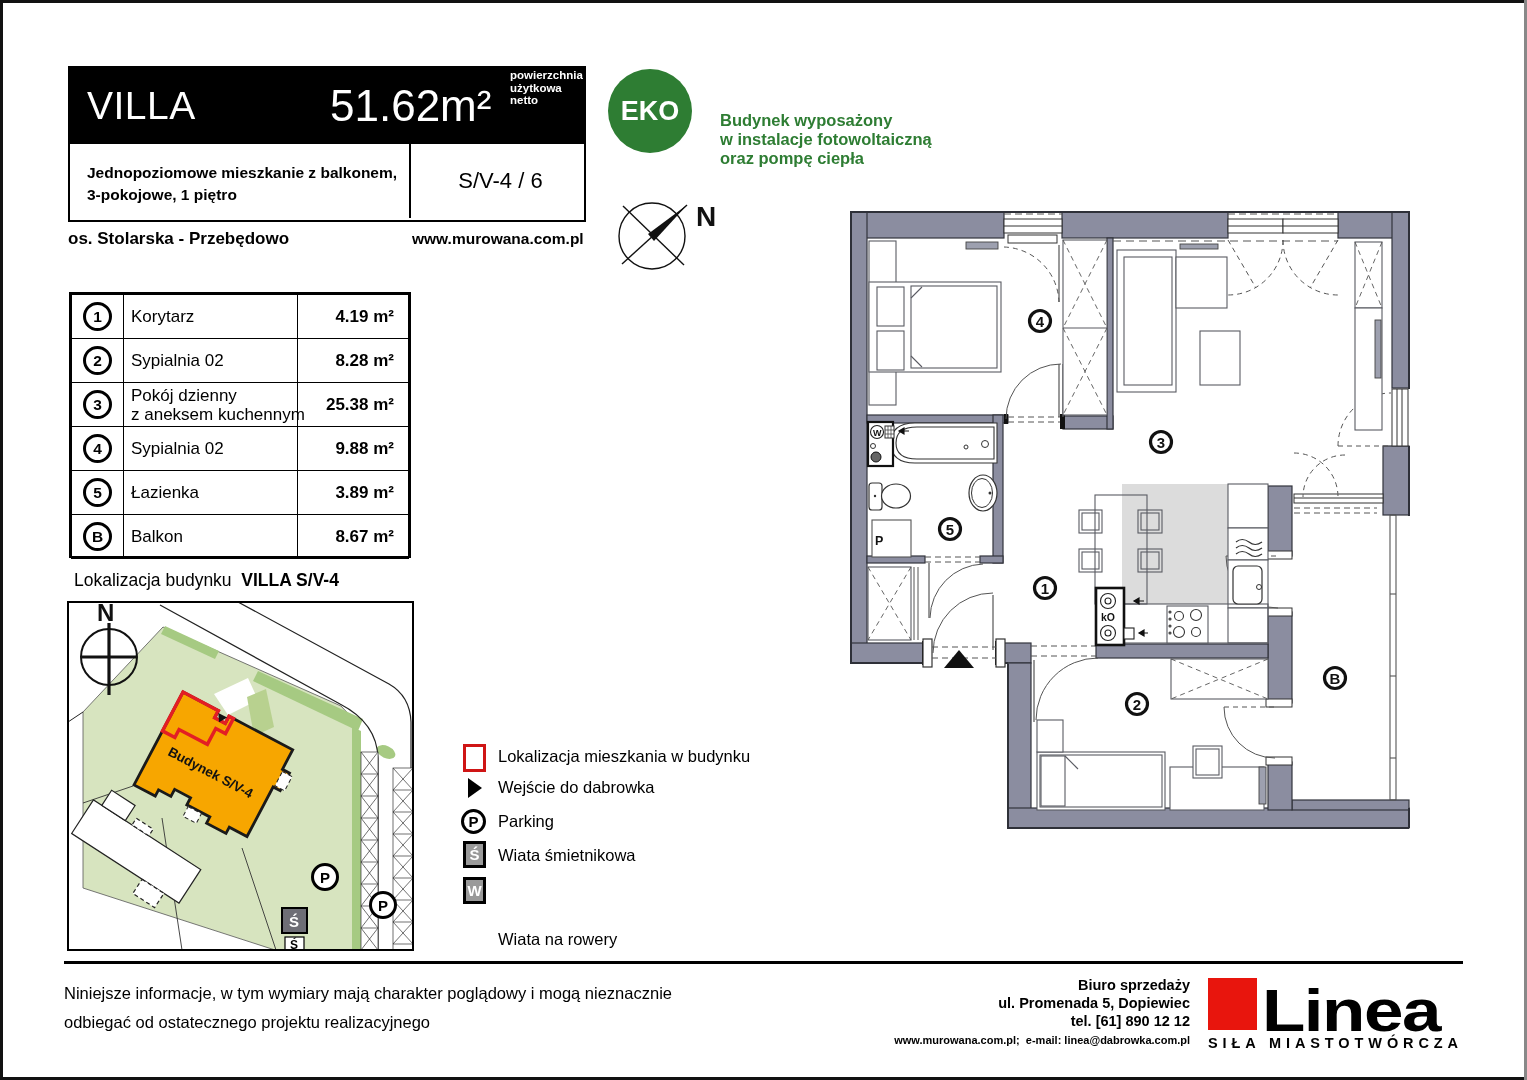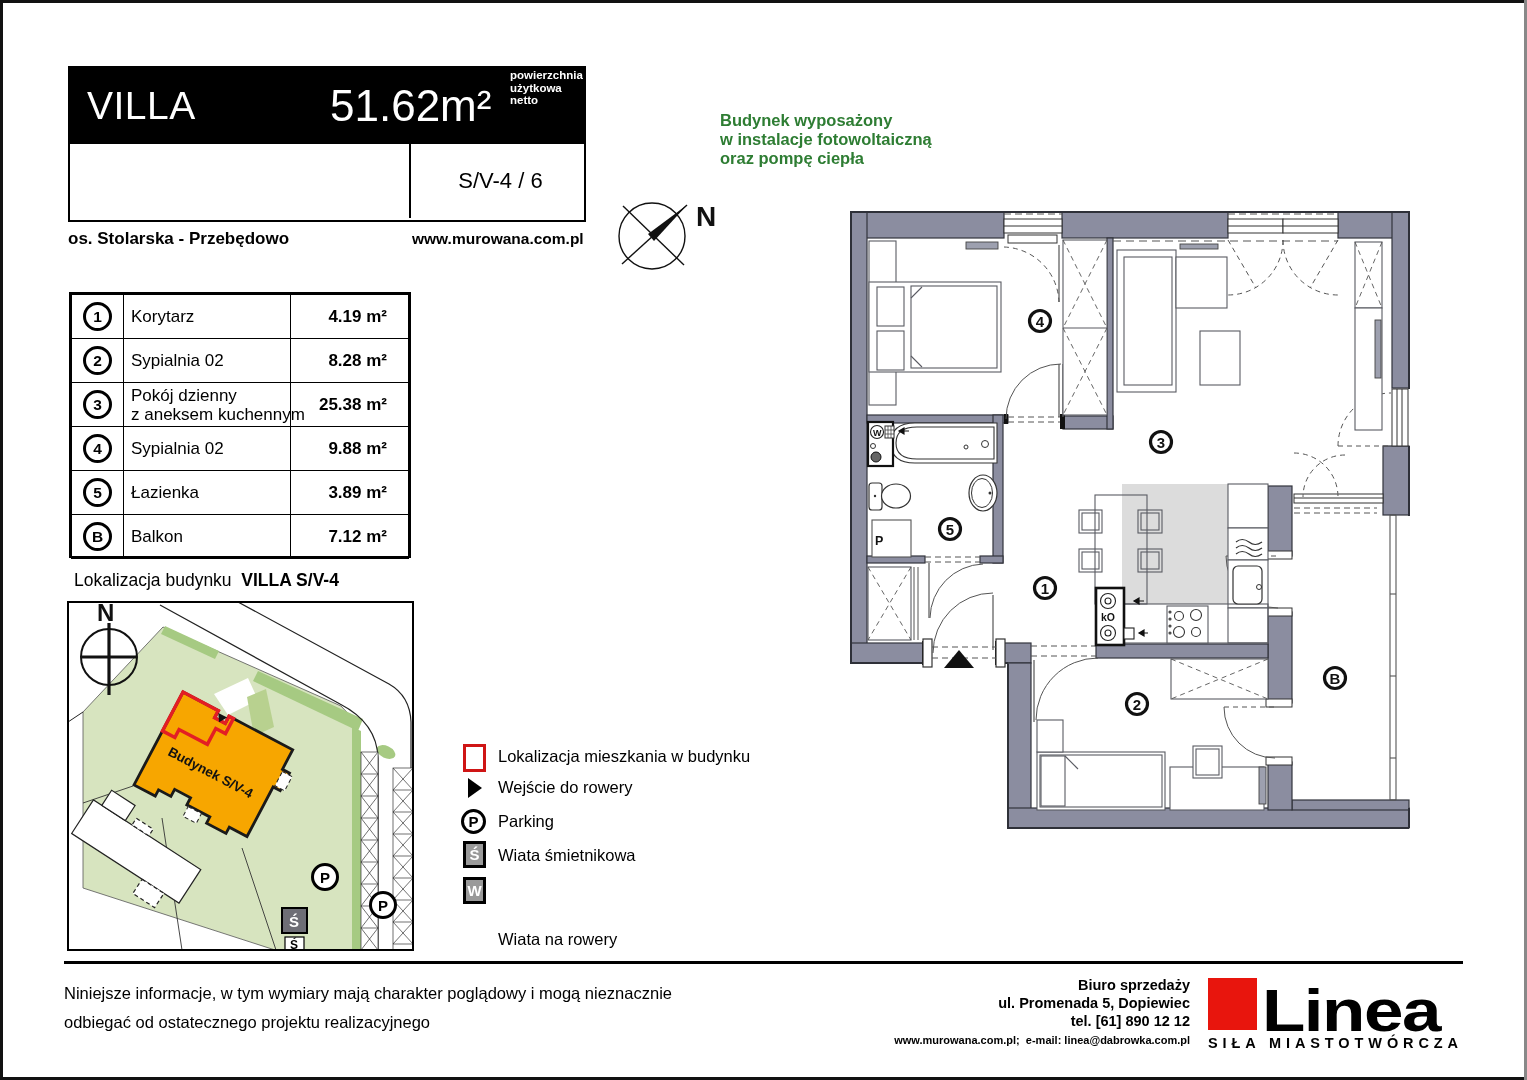--- a/index.html
+++ b/index.html
@@ -2,21 +2,21 @@
 <html><head>
 <meta charset="utf-8">
 <style>
   html,body{margin:0;padding:0;}
   body{width:1527px;height:1080px;font-family:"Liberation Sans",sans-serif;background:#fff;overflow:hidden;}
   #page{position:relative;width:1527px;height:1080px;background:#fff;}
   .abs{position:absolute;}
   svg{display:block;}
   .tc{border:1.5px solid #000;text-align:center;}
   .tn{border:1.5px solid #000;padding-left:7px;font-size:17px;white-space:nowrap;}
-  .ta{border:1.5px solid #000;text-align:right;padding-right:21px;font-size:17px;font-weight:bold;white-space:nowrap;}
+  .ta{border:1.5px solid #000;text-align:right;padding-right:14px;font-size:17px;font-weight:bold;white-space:nowrap;}
   .cn{display:inline-block;width:23px;height:23px;border:3px solid #000;border-radius:50%;font-size:15.5px;font-weight:bold;line-height:23px;text-align:center;}
 </style>
 </head>
 <body>
 <div id="page">
 
 <div class="abs" style="left:0;top:0;width:1527px;height:3px;background:#111;"></div>
 <div class="abs" style="left:0;top:0;width:3px;height:1080px;background:#111;"></div>
 <div class="abs" style="left:0;top:1077px;width:1527px;height:3px;background:#111;"></div>
 <div class="abs" style="left:1524px;top:0;width:3px;height:1080px;background:#888;"></div>
@@ -25,28 +25,30 @@
 <div class="abs" style="left:68px;top:66px;width:516px;height:78px;background:#000;"></div>
 
 <div class="abs" style="left:87px;top:84px;color:#fff;font-size:39px;letter-spacing:0.5px;">VILLA</div>
 
 <div class="abs" style="left:330px;top:81px;color:#fff;font-size:44px;">51.62m²</div>
 
 <div class="abs" style="left:510px;top:69px;color:#fff;font-size:11.5px;font-weight:bold;line-height:12.5px;">powierzchnia<br>użytkowa<br>netto</div>
 
 <div class="abs" style="left:409px;top:144px;width:2px;height:74px;background:#000;"></div>
 
+<div class="abs" style="left:87px;top:162px;color:#000;font-size:15.5px;font-weight:bold;line-height:22px;">Jednopoziomowe mieszkanie z balkonem,<br>3-pokojowe, 1 piętro</div>
 
 <div class="abs" style="left:415px;top:168px;width:171px;text-align:center;font-size:22px;">S/V-4 / 6</div>
 
 <div class="abs" style="left:68px;top:229px;font-size:17px;font-weight:bold;">os. Stolarska - Przebędowo</div>
 
 <div class="abs" style="left:412px;top:230px;width:171px;text-align:right;font-size:15.5px;font-weight:bold;">www.murowana.com.pl</div>
 
 
+<div class="abs" style="left:608px;top:69px;width:84px;height:84px;border-radius:50%;background:#2e7d33;color:#fff;font-size:27px;font-weight:bold;text-align:center;line-height:84px;">EKO</div>
 
 <div class="abs" style="left:720px;top:82px;color:#2e7d33;font-size:16.5px;font-weight:bold;line-height:19px;margin-top:29px;">Budynek wyposażony<br>w instalacje fotowoltaiczną<br>oraz pompę ciepła</div>
 
 <div class="abs" style="left:69px;top:292px;width:338px;height:262px;border:2px solid #000;">
   <table style="border-collapse:collapse;width:100%;height:100%;table-layout:fixed;font-family:'Liberation Sans',sans-serif;">
     <tbody>
           <tr style="height:44px;">
       <td class="tc" style="width:49px;"><span class="cn">1</span></td>
       <td class="tn">Korytarz</td>
       <td class="ta" style="width:95px;">4.19 m²</td>
@@ -67,35 +69,35 @@
       <td class="ta">9.88 m²</td>
     </tr>
     <tr style="height:44px;">
       <td class="tc"><span class="cn">5</span></td>
       <td class="tn">Łazienka</td>
       <td class="ta">3.89 m²</td>
     </tr>
     <tr style="height:44px;">
       <td class="tc"><span class="cn">B</span></td>
       <td class="tn">Balkon</td>
-      <td class="ta">7.12 m²</td>
+      <td class="ta">8.67 m²</td>
     </tr>
   </tbody>
       </table>
 </div>
 
 <div class="abs" style="left:74px;top:570px;font-size:17.5px;">Lokalizacja budynku&nbsp; <b>VILLA S/V-4</b></div>
 
 <div class="abs" style="left:463px;top:744px;width:17px;height:22px;border:3px solid #cf1515;"></div>
 
 <div class="abs" style="left:498px;top:747px;font-size:16.5px;">Lokalizacja mieszkania w budynku</div>
 
 <div class="abs" style="left:468px;top:778px;width:0;height:0;border-left:14px solid #000;border-top:10px solid transparent;border-bottom:10px solid transparent;"></div>
 
-<div class="abs" style="left:498px;top:778px;font-size:16.5px;">Wejście do rowery</div>
+<div class="abs" style="left:498px;top:778px;font-size:16.5px;">Wejście do dabrowka</div>
 
 <div class="abs" style="left:461px;top:809px;width:19px;height:19px;border:3.2px solid #000;border-radius:50%;text-align:center;font-size:15px;font-weight:bold;line-height:19px;">P</div>
 
 <div class="abs" style="left:498px;top:812px;font-size:16.5px;">Parking</div>
 
 <div class="abs" style="left:463px;top:841px;width:17px;height:21px;border:3px solid #000;background:#9a9a9a;color:#fff;text-align:center;font-size:15px;font-weight:bold;line-height:21px;">Ś</div>
 
 <div class="abs" style="left:498px;top:846px;font-size:16.5px;">Wiata śmietnikowa</div>
 
 <div class="abs" style="left:463px;top:877px;width:17px;height:21px;border:3px solid #000;background:#9a9a9a;color:#fff;text-align:center;font-size:15px;font-weight:bold;line-height:21px;">W</div>

